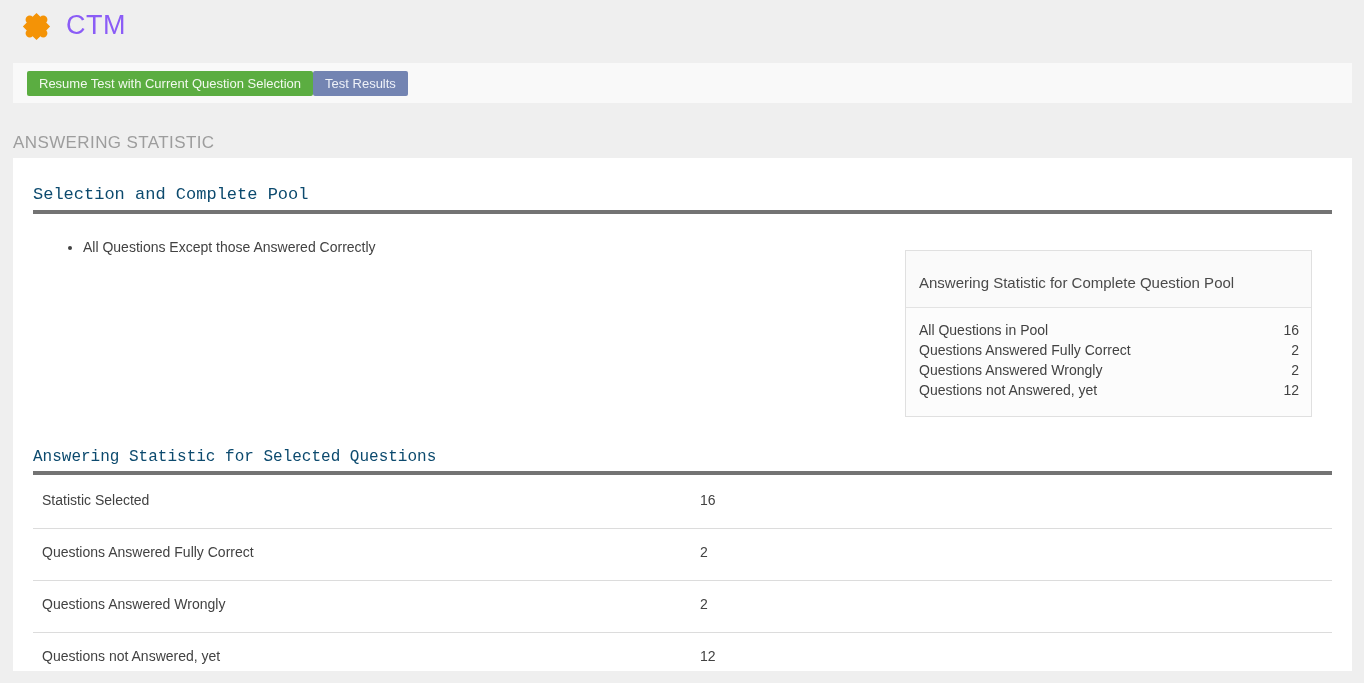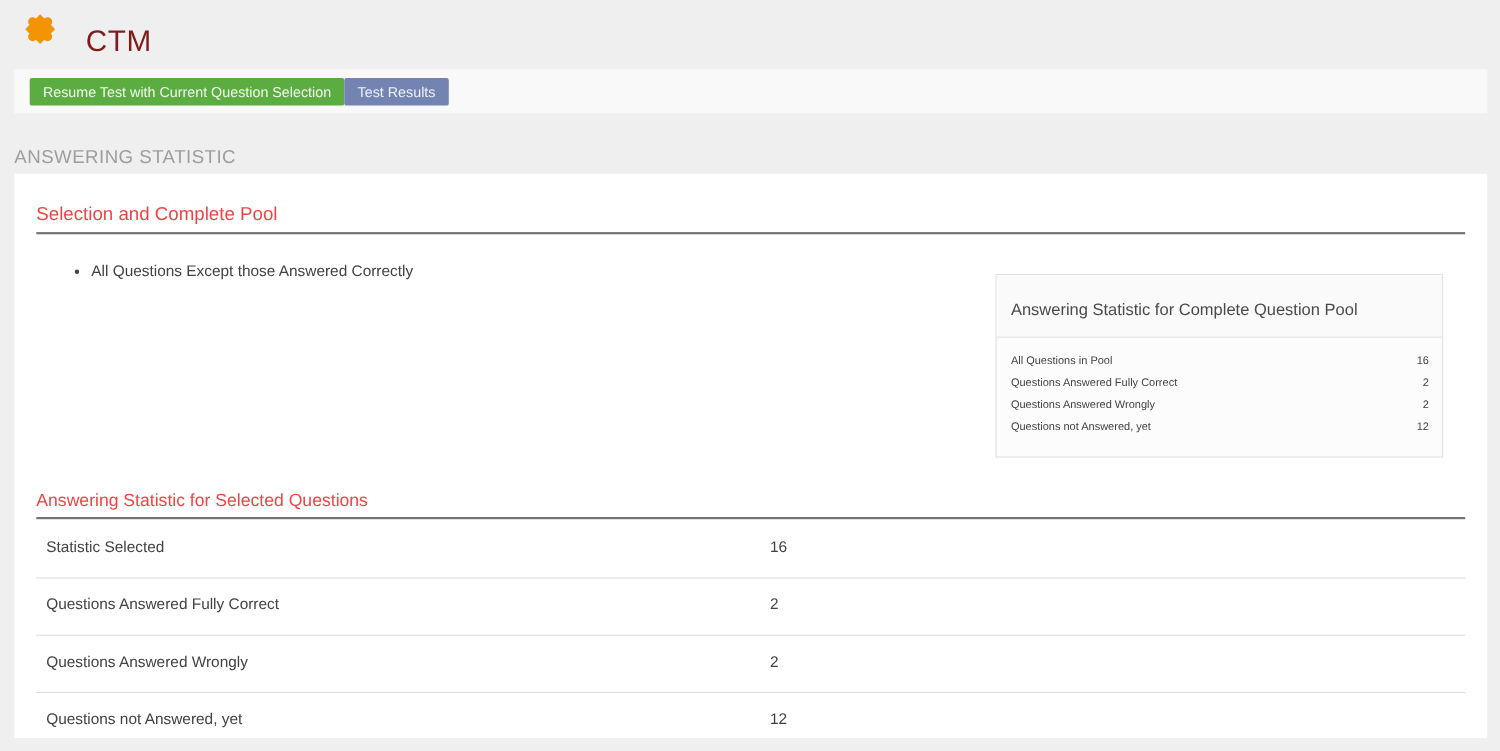--- a/index.html
+++ b/index.html
@@ -16,22 +16,22 @@
 
   
   .logo {
     position: absolute; left: 19px; top: 9px;
     width: 34px; height: 34px;
     display: flex; align-items: center; justify-content: center;
   }
   .logo svg { transform: rotate(45deg); }
   .app-title {
     position: absolute; left: 66px; top: 10px;
-    margin: 12px; font-size: 27px; font-weight: 400;
-    color: #7f1d1d; letter-spacing: 0.5px;
+    margin: 0; font-size: 27px; font-weight: 400;
+    color: #8b5cf6; letter-spacing: 0.5px;
   }
 
   
   .toolbar {
     position: absolute; left: 13px; top: 63px;
     width: 1339px; height: 40px;
     background: #f9f9f9;
     display: flex; align-items: center;
     padding-left: 14px; 
   }
@@ -51,22 +51,23 @@
   }
 
   
   .card {
     position: absolute; left: 13px; top: 158px;
     width: 1339px; height: 513px;
     background: #ffffff;
     padding: 0 20px;
   }
   .card-heading {
-    margin: 0; font-weight: 400; color: #ef4444;
-    border-bottom: 2px solid #737373;
+    margin: 0; font-weight: 400; color: #0c4a6e;
+    border-bottom: 4px solid #737373;
+    font-family: Liberation Mono, monospace;
   }
   .heading-pool {
     margin-top: 27px; font-size: 17px; padding-bottom: 6px;
   }
   .heading-selected {
     font-size: 16px; padding-bottom: 5px;
   }
 
   
   .pool-row { position: relative; height: 210px; }
@@ -84,21 +85,21 @@
   }
   .pool-box-header {
     padding: 23px 13px 16px 13px;
     font-size: 15px; color: #4a4a4a;
     background: #fafafa;
     border-bottom: 1px solid #e3e3e3;
   }
   .pool-box-body { padding: 12px 12px 16px 13px; }
   .pool-stat-row {
     display: flex; justify-content: space-between;
-    font-size: 10px; line-height: 20px; color: #424242;
+    font-size: 14px; line-height: 20px; color: #424242;
   }
 
   
   .stats-table { margin-top: 2px; }
   .stats-row {
     position: relative; height: 52px;
     padding: 15px 0 0 9px;
     font-size: 14px; color: #424242;
   }
   .stats-row:not(:last-child) { border-bottom: 1px solid #dcdcdc; }

